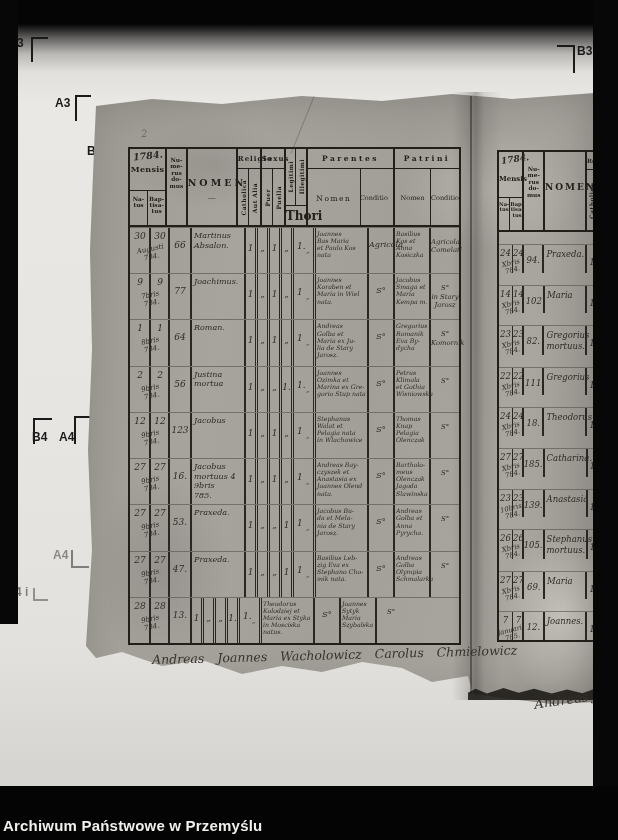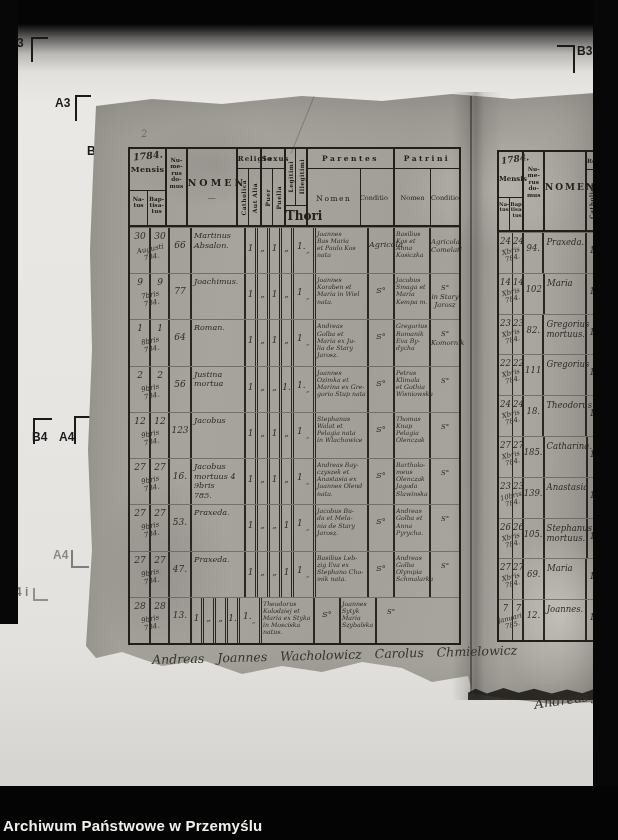--- a/index.html
+++ b/index.html
@@ -110,21 +110,21 @@
   .ryear{position:absolute;top:2px;left:2px;font:italic bold 9px "DejaVu Serif",serif;transform:rotate(-8deg);color:#2c2925;}
   .rmlabel{position:absolute;top:22px;width:100%;text-align:center;font-size:7px;font-weight:bold;}
   .rmsub{position:absolute;bottom:0;left:0;right:0;height:32px;border-top:1.5px solid #221f1b;display:flex;}
   .rmsub>div{flex:1;font-size:5.2px;line-height:1.05;text-align:center;padding-top:4px;white-space:pre-line;font-weight:bold;}
   .rmsub>div:first-child{border-right:1.5px solid #221f1b;}
   .rdomus{padding-top:14px;}
   .rnomen-big{position:absolute;top:30px;width:100%;text-align:center;font-size:9px;font-weight:bold;letter-spacing:2px;}
   .band-re{height:18px;border-bottom:1.5px solid #221f1b;box-sizing:border-box;font-size:6px;text-align:center;padding-top:5px;font-weight:bold;}
   .rcath-body{height:60px;display:flex;align-items:center;justify-content:center;}
   .rrows{flex:1;display:flex;flex-direction:column;}
-  .rrow{flex:1;display:flex;border-top:1.2px solid rgba(90,86,78,.65);box-sizing:border-box;position:relative;}
+  .rrow{flex:1;display:flex;border-top:1.2px solid rgba(90,86,78,.65);box-sizing:border-box;position:relative;margin-top:12px;}
   .rc{border-right:2px solid #2a2723;box-sizing:border-box;position:relative;}
   .rcm{width:26px}.rcd{width:21px}.rcn{width:43px}.rck{width:10px;border-right:none;}
   .rcm .natus{position:absolute;left:0;top:3px;width:13px;text-align:center;font-size:8.5px;}
   .rcm .bapt{position:absolute;left:13px;top:3px;width:13px;text-align:center;font-size:8.5px;}
   .rcm .month{position:absolute;left:-6px;top:15px;width:38px;font-size:6.8px;line-height:1.1;transform:rotate(-14deg);text-align:center;z-index:1;}
   .rcm .dline{position:absolute;left:12.5px;top:0;bottom:0;width:1.3px;background:#2a2723;}
   .rcd{font-size:8.5px;text-align:center;padding-top:10px;}
   .rcn{font-size:8.5px;padding:4px 2px;line-height:1.2;}
   .rck{font-size:9px;text-align:center;padding-top:12px;}
 

